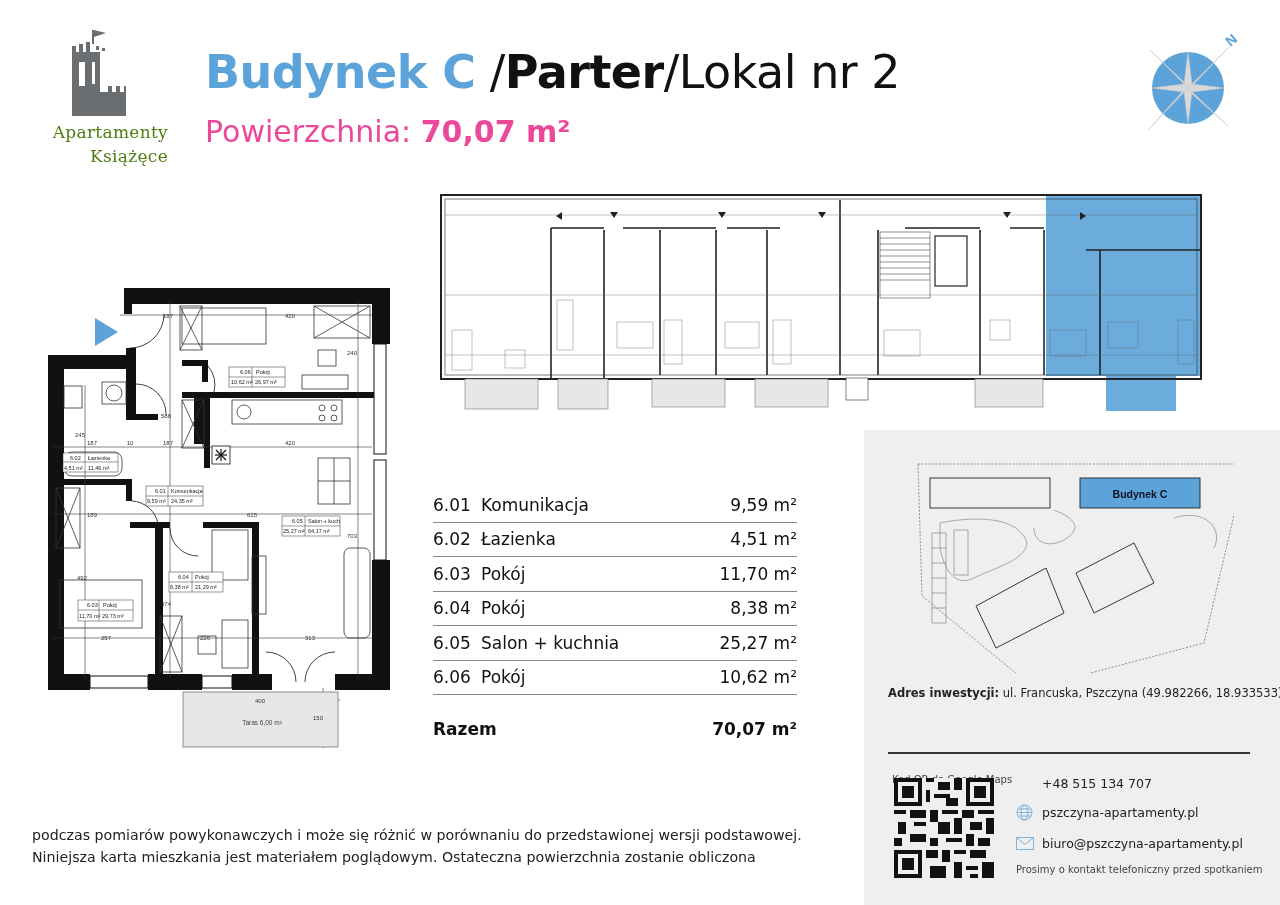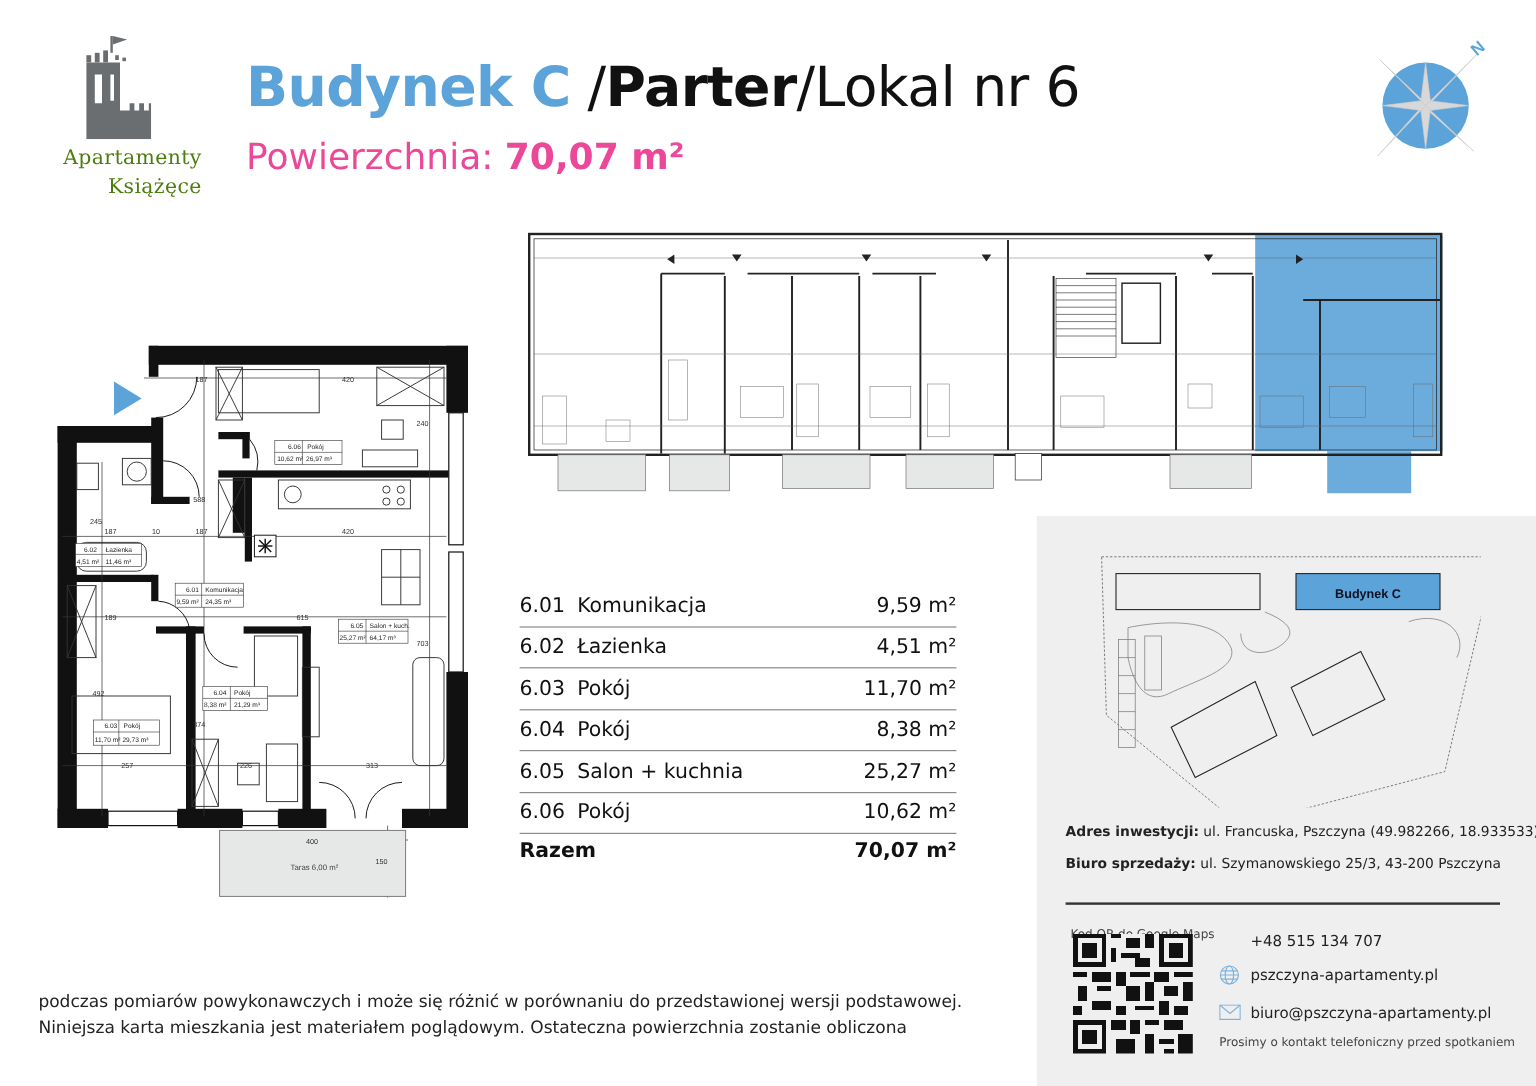--- a/index.html
+++ b/index.html
@@ -26,21 +26,21 @@
   .unit-plan { position: absolute; left: 45px; top: 288px; width: 345px; height: 470px; }
   .building-plan { position: absolute; left: 430px; top: 190px; width: 775px; height: 245px; }
 
   
   .areas { position: absolute; left: 433px; top: 488px; width: 364px; }
   .areas h2 { font-size: 18.5px; font-weight: bold; line-height: 28px; margin-bottom: 14px; letter-spacing: -0.2px; white-space: nowrap; }
   .area-row { display: flex; align-items: center; height: 34.5px; border-bottom: 1.5px solid #8a8a8a; font-size: 17px; }
   .area-row .code { width: 48px; }
   .area-row .name { flex: 1; }
   .area-row .val { text-align: right; }
-  .area-total { display: flex; justify-content: space-between; align-items: flex-start; height: 40px; margin-top: 4px; font-size: 17px; font-weight: bold; }
+  .area-total { display: flex; justify-content: space-between; align-items: flex-end; height: 40px; margin-top: 4px; font-size: 17px; font-weight: bold; }
 
   
   .disclaimer { position: absolute; left: 32px; top: 824px; width: 780px; font-size: 14.2px; line-height: 22px; color: #222; }
 
   
   .panel { position: absolute; left: 864px; top: 430px; width: 416px; height: 475px; background: #efefef; }
   .siteplan { position: absolute; left: 40px; top: 18px; width: 330px; height: 225px; }
   .addr { position: absolute; left: 24px; top: 250px; width: 370px; font-size: 11.5px; color: #222; }
   .addr p { line-height: 26px; white-space: nowrap; }
   .addr p b { font-weight: bold; }
@@ -70,21 +70,21 @@
       <path d="M2 24 H30 V64 H38 V58 H42 V64 H46 V58 H50 V64 H54 V58 H56 V88 H2 Z M9 34 V58 H15 V34 Z M22 34 V56 H25 V34 Z" fill-rule="evenodd"></path>
     </g>
   </svg>
   <div class="logo-text">
     <div>Apartamenty</div>
     <div>Książęce</div>
   </div>
 </div>
 
 <div class="title">
-  <span class="bld">Budynek  C</span><span class="slash"> /</span><span class="floor">Parter</span><span class="slash">/</span><span class="unit">Lokal nr 6</span>
+  <span class="bld">Budynek  C</span><span class="slash"> /</span><span class="floor">Parter</span><span class="slash">/</span><span class="unit">Lokal nr 2</span>
 </div>
 <div class="subtitle">
   <span>Powierzchnia: </span><b>70,07 m²</b>
 </div>
 
 <svg class="compass" viewBox="0 0 100 100">
   <circle cx="48" cy="58" r="36" fill="#5ba3d9"></circle>
   <g fill="#d8d8d8" stroke="#c9c9c9" stroke-width="0.5">
     <polygon points="48,58 44,52 10,20"></polygon>
     <polygon points="48,58 54,54 90,16"></polygon>
@@ -428,21 +428,20 @@
       <line x1="28" y1="130" x2="42" y2="130"></line>
         <line x1="28" y1="145" x2="42" y2="145"></line>
       <line x1="28" y1="160" x2="42" y2="160"></line>
       <rect x="50" y="82" width="14" height="45"></rect>
       <path d="M270 70 C300 60 320 80 310 100"></path>
     </g>
   </svg>
 
   <div class="addr">
     <p><b>Adres inwestycji:</b><span> ul. Francuska, Pszczyna (49.982266, 18.933533)</span></p>
-    <p><b>Biuro sprzedaży:</b><span> ul. Szymanowskiego 25/3, 43-200 Pszczyna</span></p>
   </div>
   <div class="rule"></div>
 
   <div class="qr-label">Kod QR do Google Maps</div>
   <svg class="qr" viewBox="0 0 25 25" shape-rendering="crispEdges">
     <rect width="25" height="25" fill="#efefef"></rect>
     <g fill="#111">
       <rect x="0" y="0" width="7" height="7"></rect>
         <rect x="18" y="0" width="7" height="7"></rect>
         <rect x="0" y="18" width="7" height="7"></rect>

